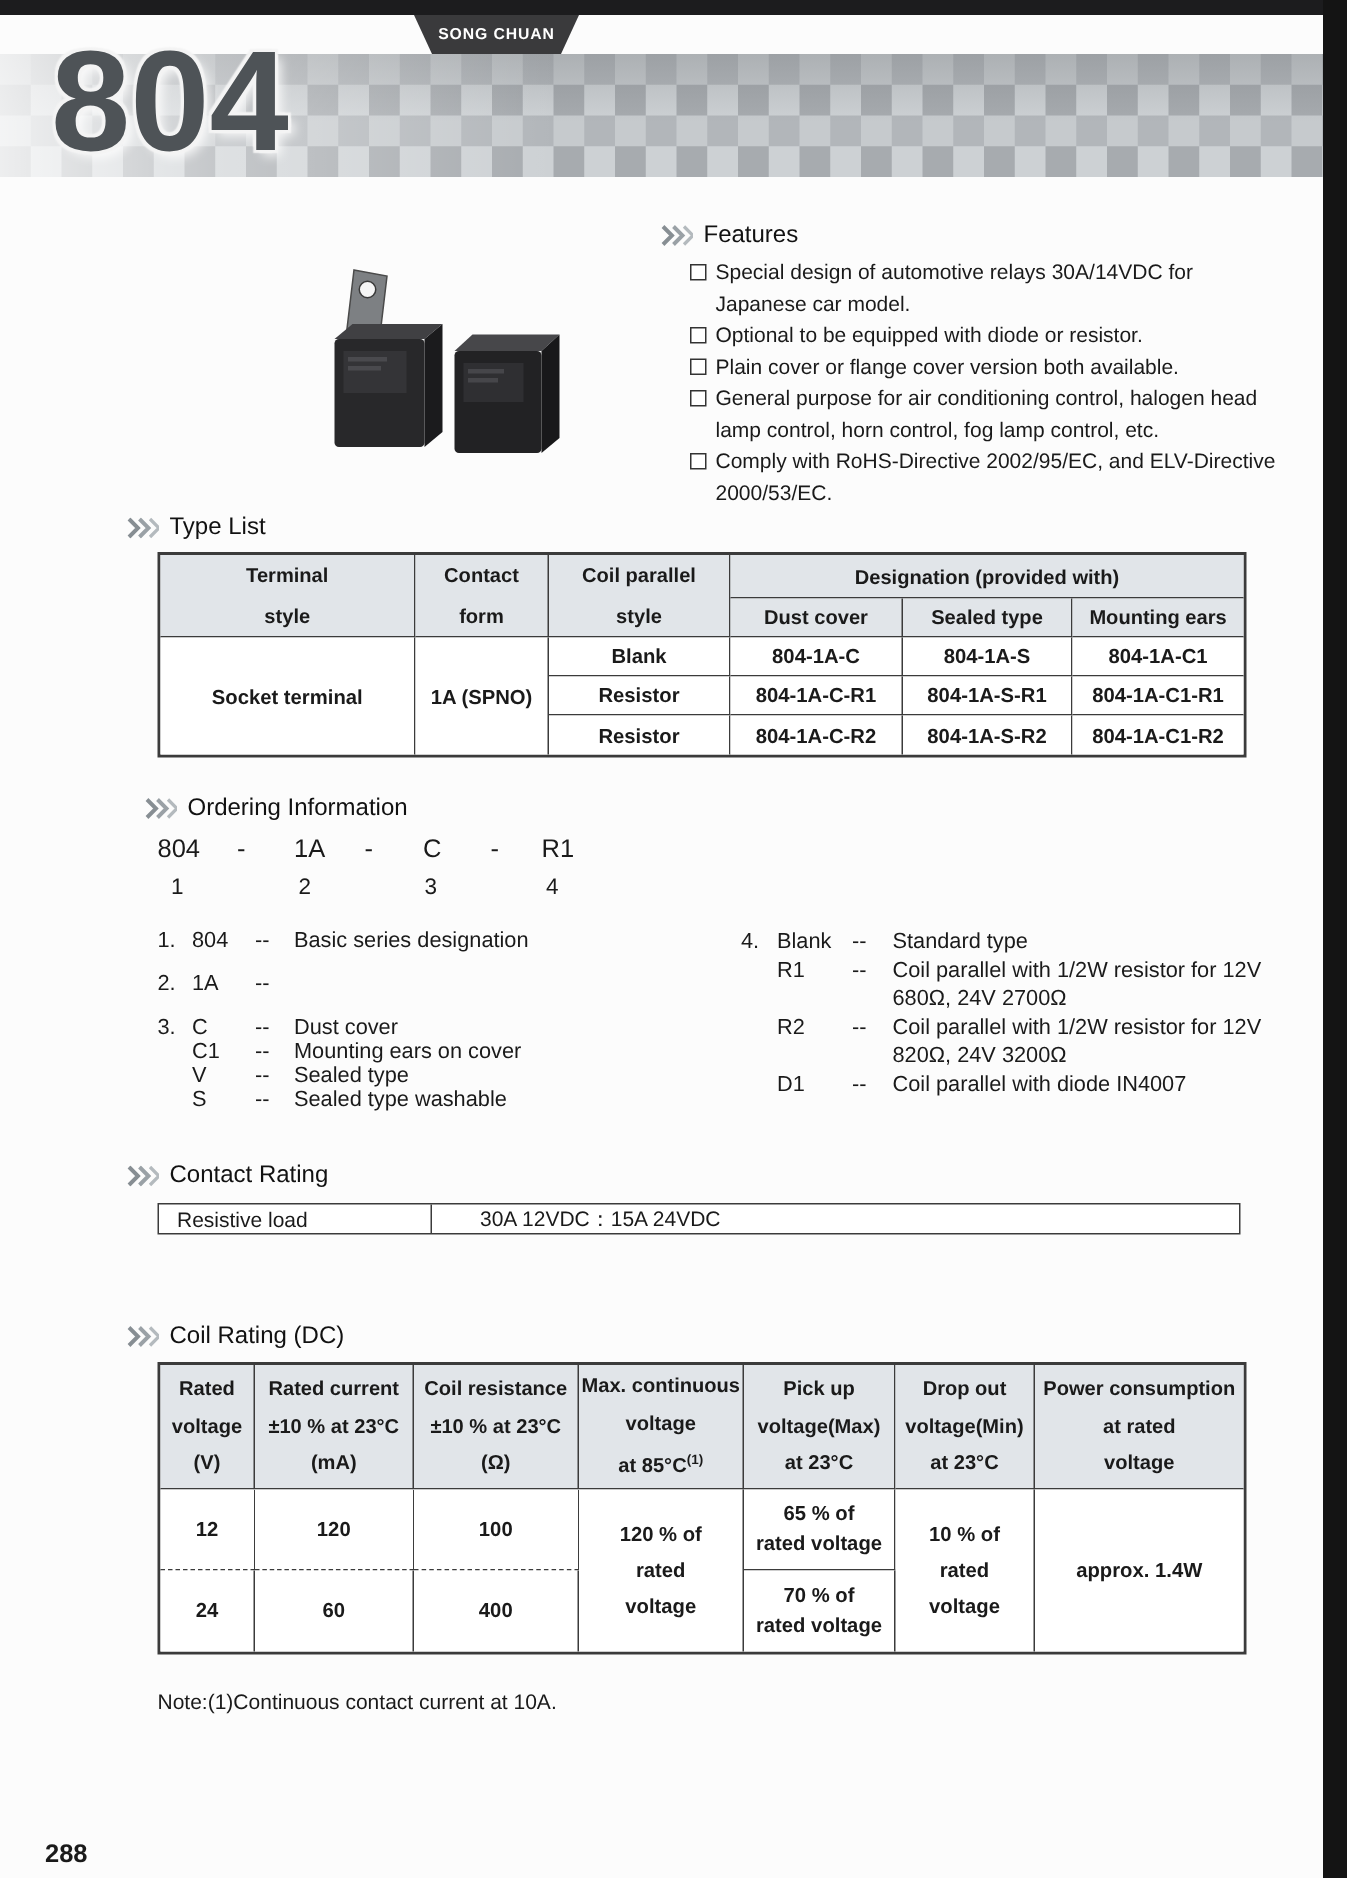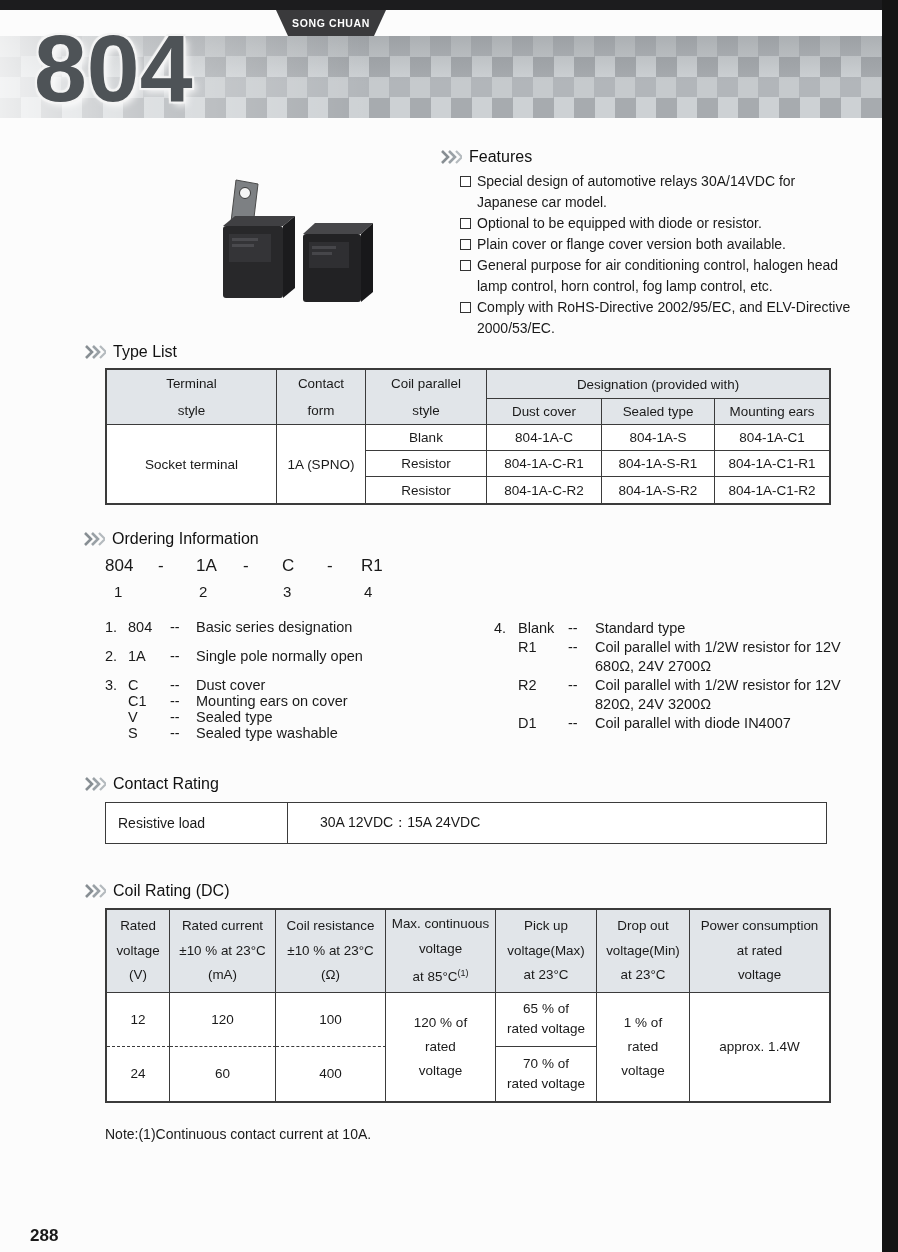--- a/index.html
+++ b/index.html
@@ -36,34 +36,34 @@
   
   .features-list { position:absolute; left:460px; top:171px; width:398px; }
   .feature-item { display:flex; align-items:flex-start; }
   .feature-item .checkbox { width:11px; height:11px; border:1px solid #333; background:#fff; flex:0 0 11px; margin:5px 6px 0 0; }
   .feature-item .txt { font-size:14px; line-height:21px; }
 
   
   table { border-collapse:separate; border-spacing:0; table-layout:fixed; }
   .dtable { position:absolute; border:2px solid #3b3b3b; background:#fff; }
   .dtable th, .dtable td { border-right:1px solid #3b3b3b; border-bottom:1px solid #3b3b3b;
-    text-align:center; vertical-align:middle; font-weight:400; }
+    text-align:center; vertical-align:middle; font-weight:700; }
   .dtable th { background:#e1e5e9; font-size:13.4px; }
   .dtable td { font-size:13.5px; background:#fff; }
   .no-br { border-right:none !important; }
   .no-bb { border-bottom:none !important; }
   .dash-b { border-bottom:1px dashed #3b3b3b !important; }
 
   .type-table { left:105px; top:368px; width:722px; }
   .type-table .hr1 th { height:29px; }
   .type-table .hr2 th { height:26px; }
   .type-table td { height:26px; }
   .h2line { display:block; line-height:27px; }
 
-  .contact-table { position:absolute; left:105px; top:802px; width:722px; height:42px;
+  .contact-table { position:absolute; left:105px; top:802px; width:722px; height:21px;
     border:1.5px solid #3b3b3b; background:#fff; display:flex; align-items:stretch; }
   .contact-table .c1 { width:182px; border-right:1px solid #3b3b3b; display:flex; align-items:center; padding-left:12px; font-size:14px; }
   .contact-table .c2 { flex:1; display:flex; align-items:center; padding-left:32px; font-size:14px; }
 
   .coil-table { left:105px; top:908px; width:722px; }
   .coil-table th { height:80px; padding:2px 1px; }
   .coil-table td { height:54px; }
   .hl { display:block; line-height:24.5px; }
   .bl2 { display:block; line-height:20px; }
   .bl3 { display:block; line-height:24px; }
@@ -207,21 +207,21 @@
     </tr>
     <tr>
       <td class="no-bb">Resistor</td>
       <td class="no-bb">804-1A-C-R2</td>
       <td class="no-bb">804-1A-S-R2</td>
       <td class="no-br no-bb">804-1A-C1-R2</td>
     </tr>
   </tbody>
     </table>
 
-  <div class="section-head" style="left:83px; top:530px;">
+  <div class="section-head" style="left:96px; top:530px;">
     <span class="chevrons">
       <svg width="22" height="14" viewBox="0 0 22 14">
           <path d="M2 1 L8 7 L2 13" fill="none" stroke="#878e93" stroke-width="2.6"></path>
           <path d="M9 1 L15 7 L9 13" fill="none" stroke="#9aa1a6" stroke-width="2.6"></path>
           <path d="M16 1 L22 7 L16 13" fill="none" stroke="#b4babe" stroke-width="2.2"></path>
         </svg>
     </span>
     <span class="section-title">Ordering Information</span>
   </div>
 
@@ -243,21 +243,20 @@
     <div class="entry gap">
       <span>1.</span>
       <span>804</span>
       <span>--</span>
       <span>Basic series designation</span>
     </div>
     <div class="entry gap">
       <span>2.</span>
       <span>1A</span>
       <span>--</span>
-      <span>Single pole normally open</span>
     </div>
     <div class="entry">
       <span>3.</span>
       <span>C</span>
       <span>--</span>
       <span>Dust cover</span>
     </div>
     <div class="entry">
       <span></span>
       <span>C1</span>
@@ -386,21 +385,21 @@
       <td rowspan="2" class="no-bb">
         <span class="bl3">120 % of</span>
         <span class="bl3">rated</span>
         <span class="bl3">voltage</span>
       </td>
       <td>
         <span class="bl2">65 % of</span>
         <span class="bl2">rated voltage</span>
       </td>
       <td rowspan="2" class="no-bb">
-        <span class="bl3">1 % of</span>
+        <span class="bl3">10 % of</span>
         <span class="bl3">rated</span>
         <span class="bl3">voltage</span>
       </td>
       <td rowspan="2" class="no-br no-bb">approx. 1.4W</td>
     </tr>
     <tr>
       <td class="no-bb">24</td>
       <td class="no-bb">60</td>
       <td class="no-bb">400</td>
       <td class="no-bb">

